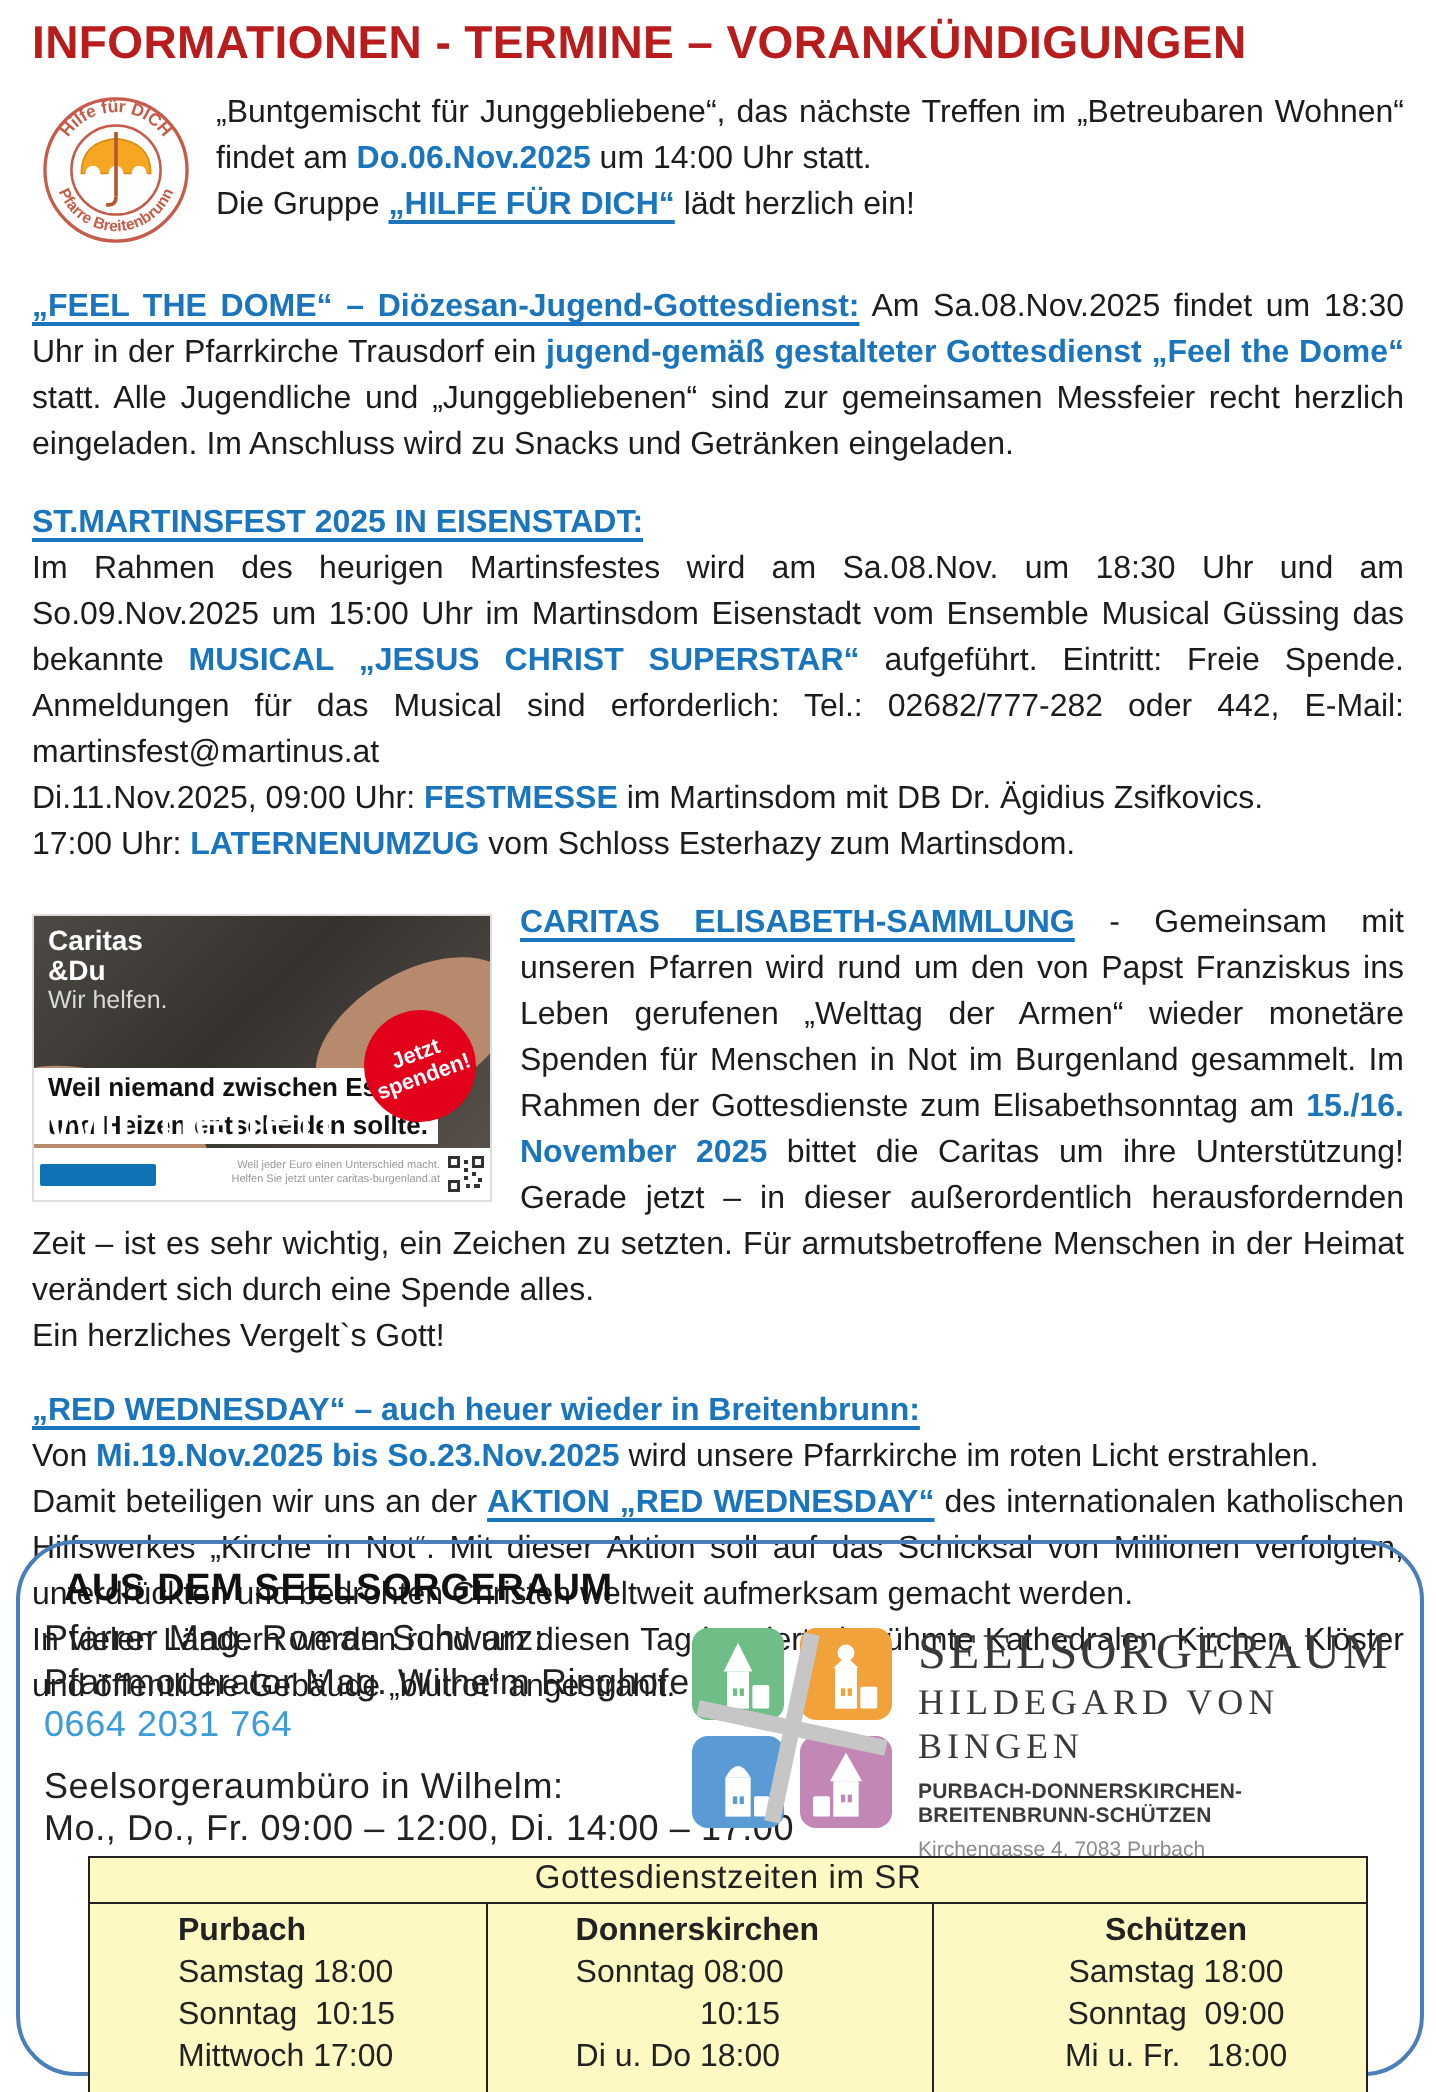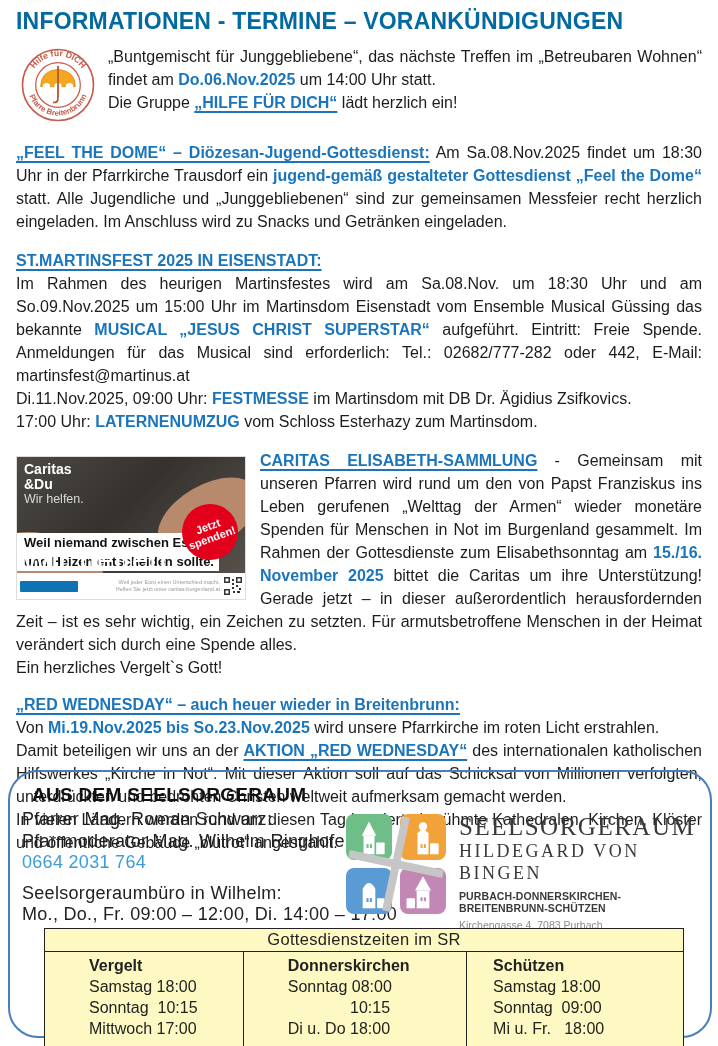--- a/index.html
+++ b/index.html
@@ -1,19 +1,19 @@
 <!DOCTYPE html>
 <html><head>
 <meta charset="utf-8">
 <style>
   html,body{margin:0;padding:0;background:#fff;}
   .page{position:relative;width:718px;height:1046px;background:#fff;overflow:hidden;
         font-family:"Liberation Sans",sans-serif;color:#1c1c1c;}
   
-  .doc-title{padding:8px 18px 0 16px;font-size:23px;font-weight:700;color:#0369a1;letter-spacing:.2px;}
+  .doc-title{padding:8px 18px 0 16px;font-size:23px;font-weight:700;color:#b91c1c;letter-spacing:.2px;}
   
   .sec{margin:0 16px;}
   .para{font-size:16px;line-height:23px;text-align:justify;margin:0;}
   .hl{color:#1b75bc;font-weight:700;}
   .hl-u{color:#1b75bc;font-weight:700;text-decoration:underline;text-underline-offset:3px;text-decoration-thickness:1.5px;}
   
   .s1{margin-top:10px;display:flex;align-items:flex-start;}
   .hfd-badge{flex:0 0 86px;margin-top:2px;}
   .s1 .txt{margin-left:6px;}
   
@@ -62,21 +62,21 @@
   .lt-strip{margin-top:6px;font-size:10.5px;font-weight:700;color:#3a3a3a;letter-spacing:.1px;}
   .lt-addr{margin-top:5px;font-size:10.5px;color:#8b8b8b;line-height:13.5px;}
   .lt-addr b{color:#555;}
   
   .sr-table{position:absolute;left:34px;right:26px;top:156px;border:1.5px solid #222;background:#fef9c3;}
   .tbl-title{text-align:center;font-size:16.5px;color:#222;letter-spacing:.3px;padding:1px 0 2px;border-bottom:1.5px solid #222;}
   .tbl-body{display:grid;grid-template-columns:31% 35% 34%;}
   .tbl-col{padding:3px 0 7px 44px;font-size:16px;line-height:21px;white-space:pre-wrap;color:#222;}
   .tbl-col .cname{font-weight:700;}
   .tbl-col.c2{border-left:1.5px solid #222;}
-  .tbl-col.c3{border-left:1.5px solid #222;padding-left:26px;}
+  .tbl-col.c3{border-left:1.5px solid #222;padding-left:26px;text-align:center;}
   .mt14{margin-top:14px;}.mt16{margin-top:16px;}
 </style>
 </head>
 <body>
 
 <div class="page">
 
   <div class="doc-title">INFORMATIONEN - TERMINE – VORANKÜNDIGUNGEN</div>
 
   <div class="sec s1">
@@ -248,20 +248,20 @@
           <div>Kirchengasse 4, 7083 Purbach</div>
           <div><b>T.</b><span> +43 2683 30773, </span><b>M.</b><span> +43 676 880703433</span></div>
           <div><b>E.</b><span> purbach@rk-pfarre.at</span></div>
         </div>
       </div>
     </div>
 
     <div class="sr-table">
       <div class="tbl-title">Gottesdienstzeiten im SR</div>
       <div class="tbl-body">
-        <div class="tbl-col c1"><span class="cname">Vergelt</span><br><span>Samstag 18:00</span><br><span>Sonntag  10:15</span><br><span>Mittwoch 17:00</span></div>
+        <div class="tbl-col c1"><span class="cname">Purbach</span><br><span>Samstag 18:00</span><br><span>Sonntag  10:15</span><br><span>Mittwoch 17:00</span></div>
         <div class="tbl-col c2"><span class="cname">Donnerskirchen</span><br><span>Sonntag 08:00</span><br><span>              10:15</span><br><span>Di u. Do 18:00</span></div>
         <div class="tbl-col c3"><span class="cname">Schützen</span><br><span>Samstag 18:00</span><br><span>Sonntag  09:00</span><br><span>Mi u. Fr.   18:00</span></div>
       </div>
     </div>
   </div>
 
 </div>
 
 </body></html>

